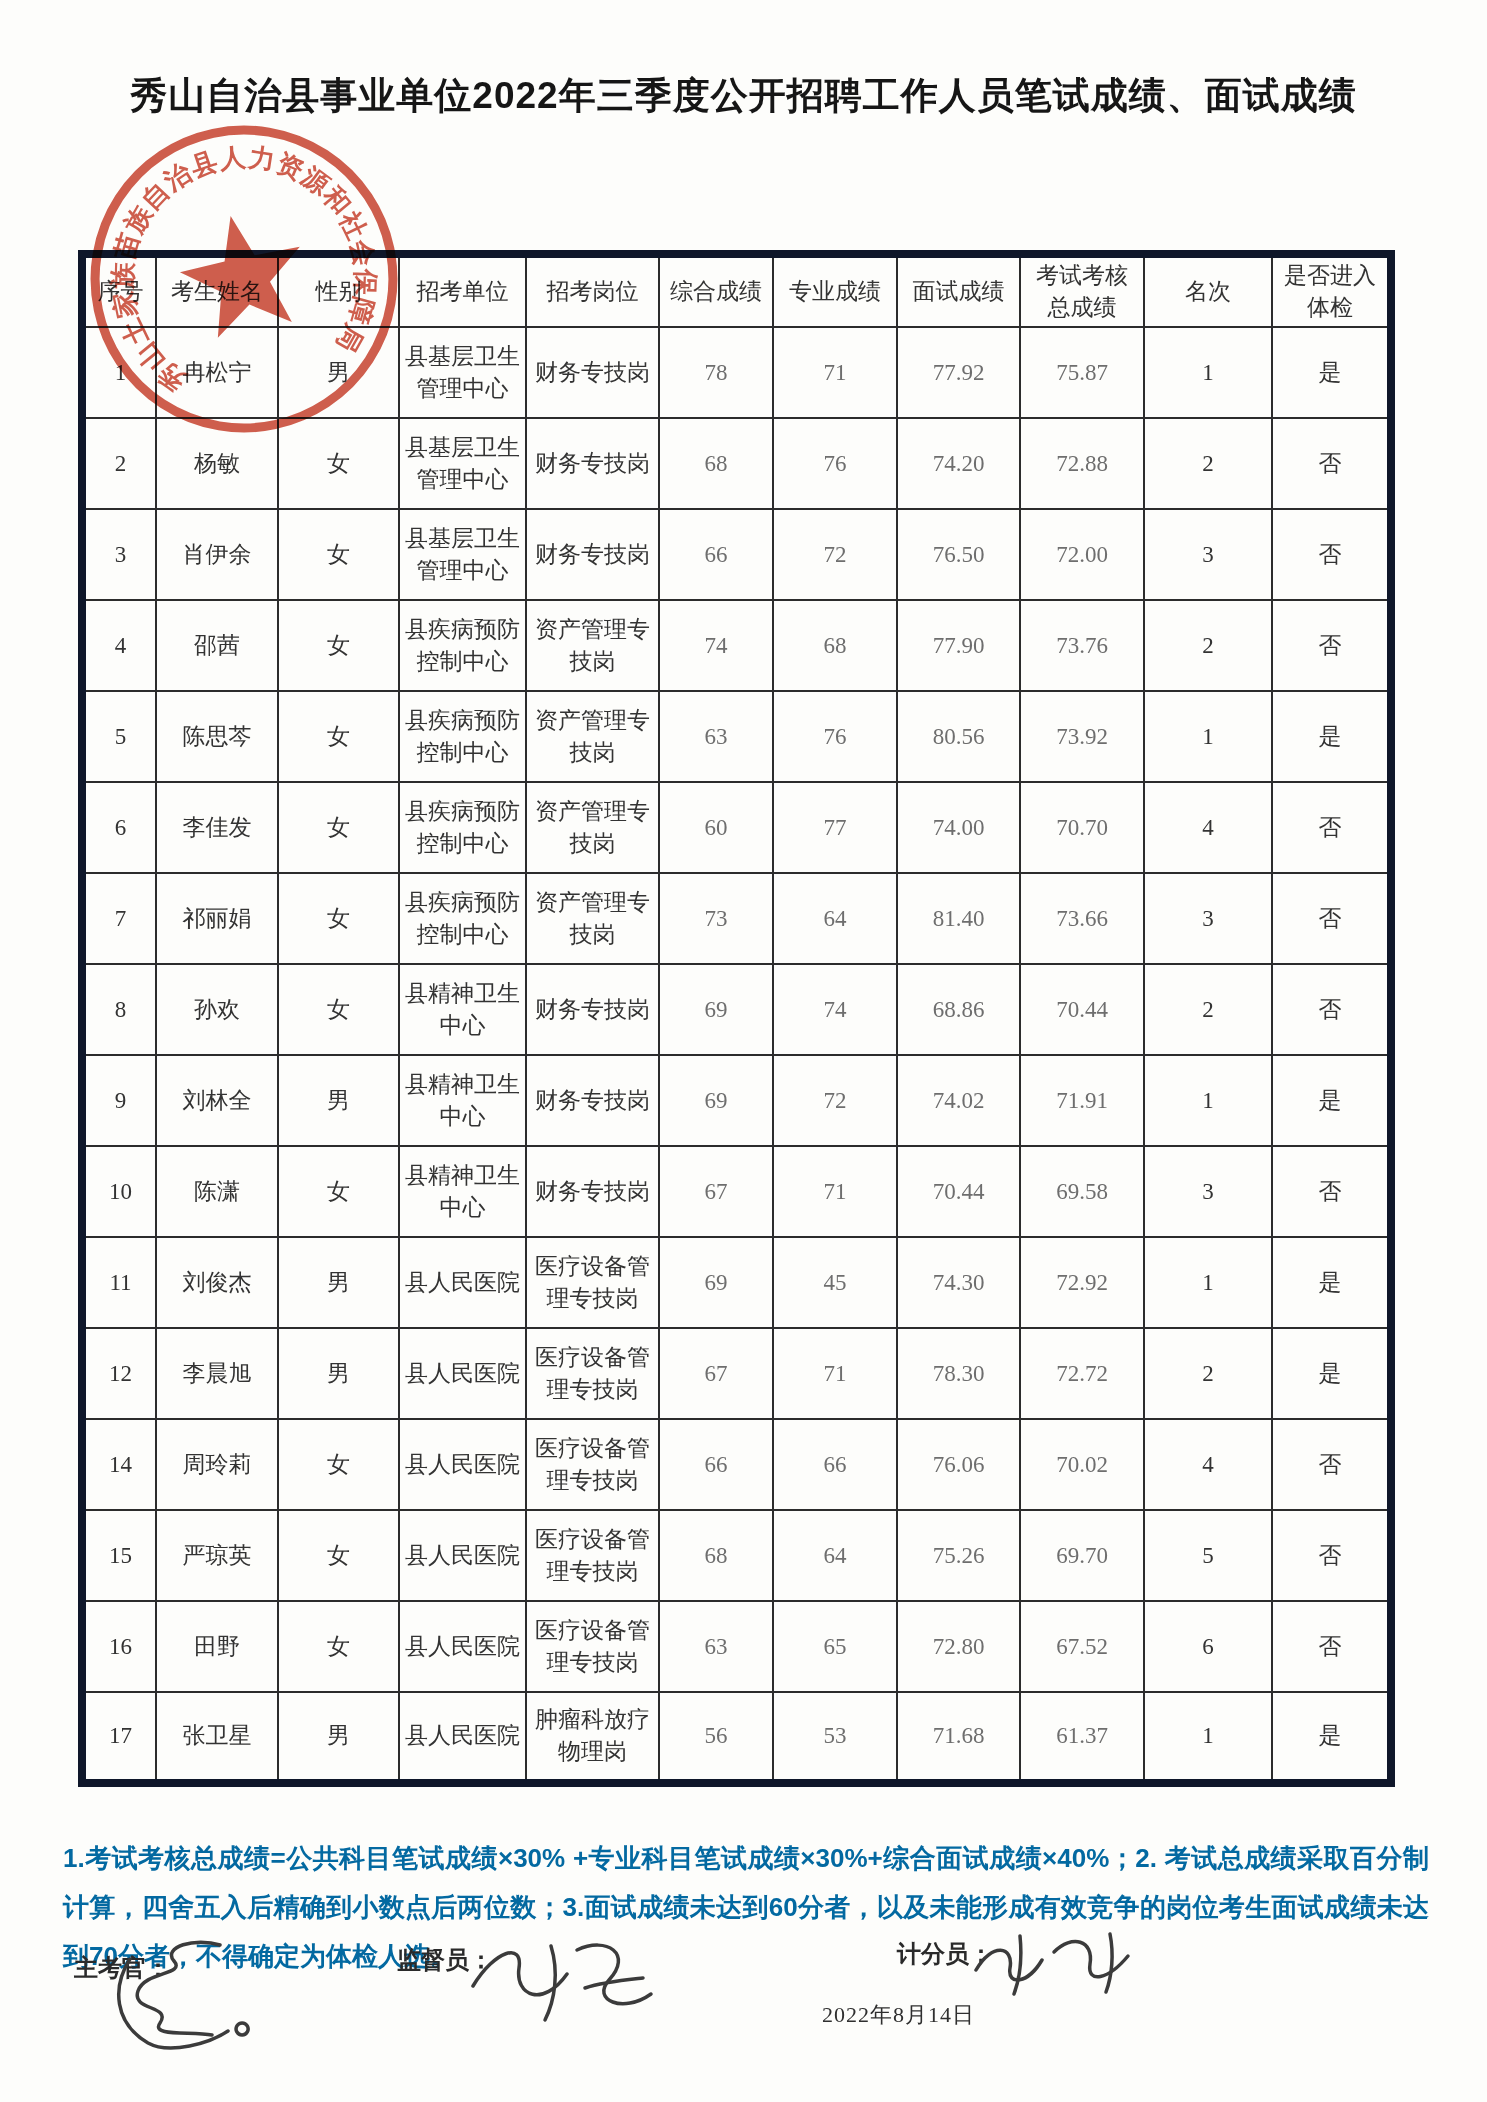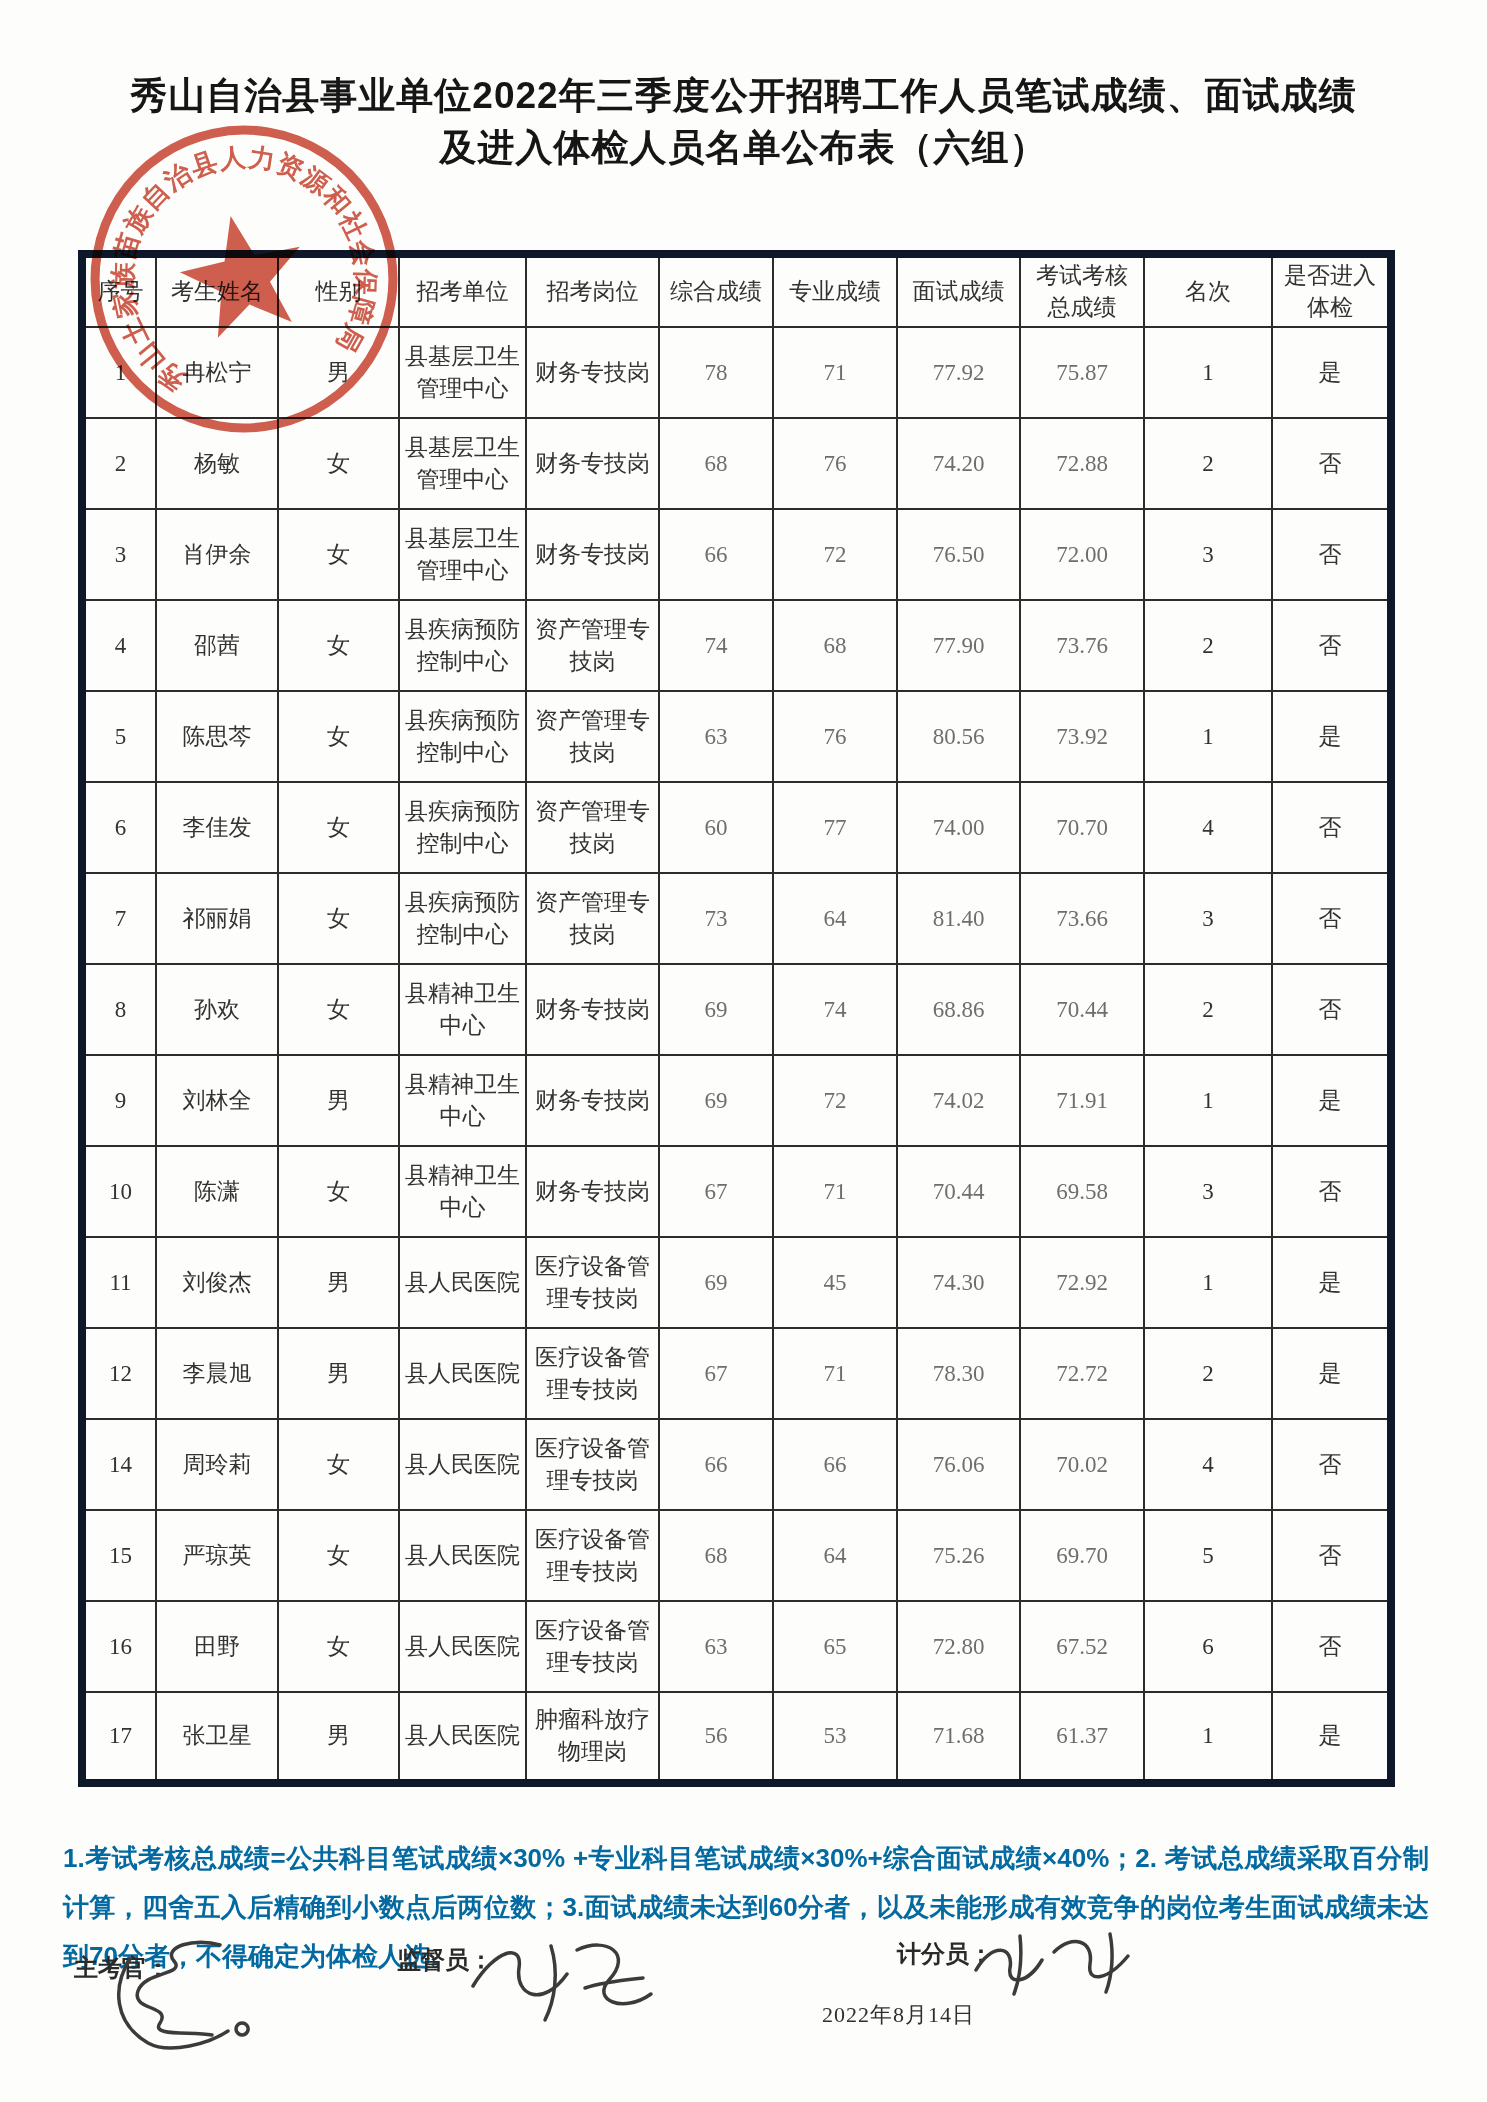--- a/index.html
+++ b/index.html
@@ -83,21 +83,20 @@
     pointer-events:none;
   }
 </style>
 </head>
 <body>
 
 <div class="page">
 
   <div class="doc-title">
     <div>秀山自治县事业单位2022年三季度公开招聘工作人员笔试成绩、面试成绩</div>
-    <div>及进入体检人员名单公布表（六组）</div>
   </div>
 
   <table class="results">
     <colgroup>
       <col style="width:74px">
         <col style="width:122px">
         <col style="width:121px">
       <col style="width:127px">
         <col style="width:133px">
         <col style="width:114px">

